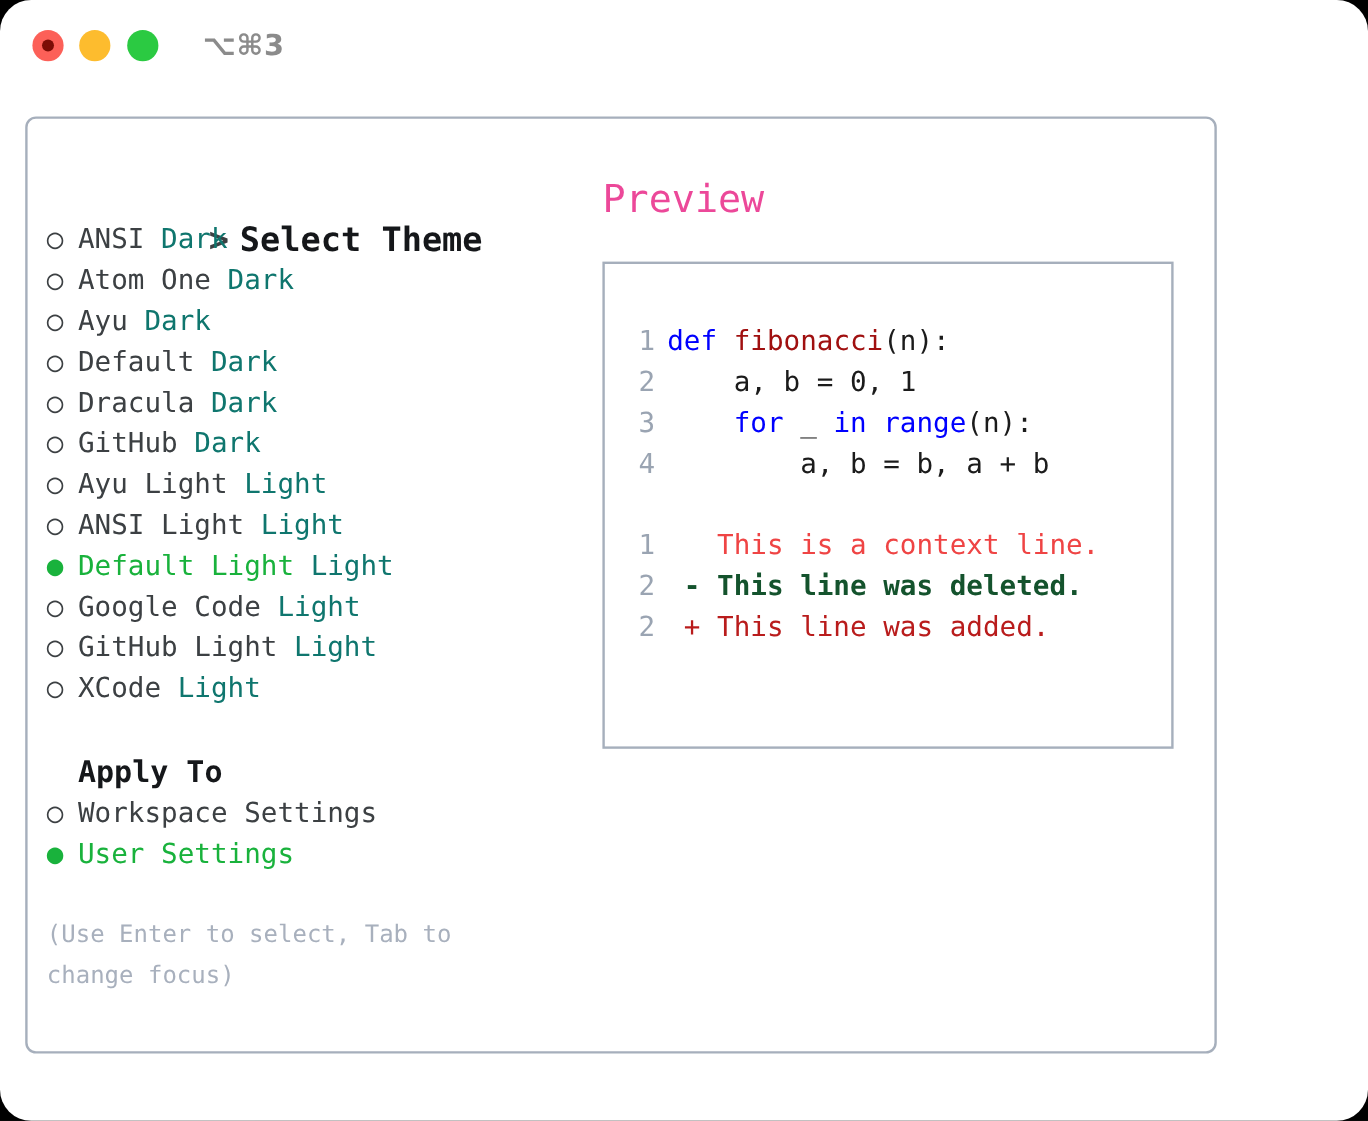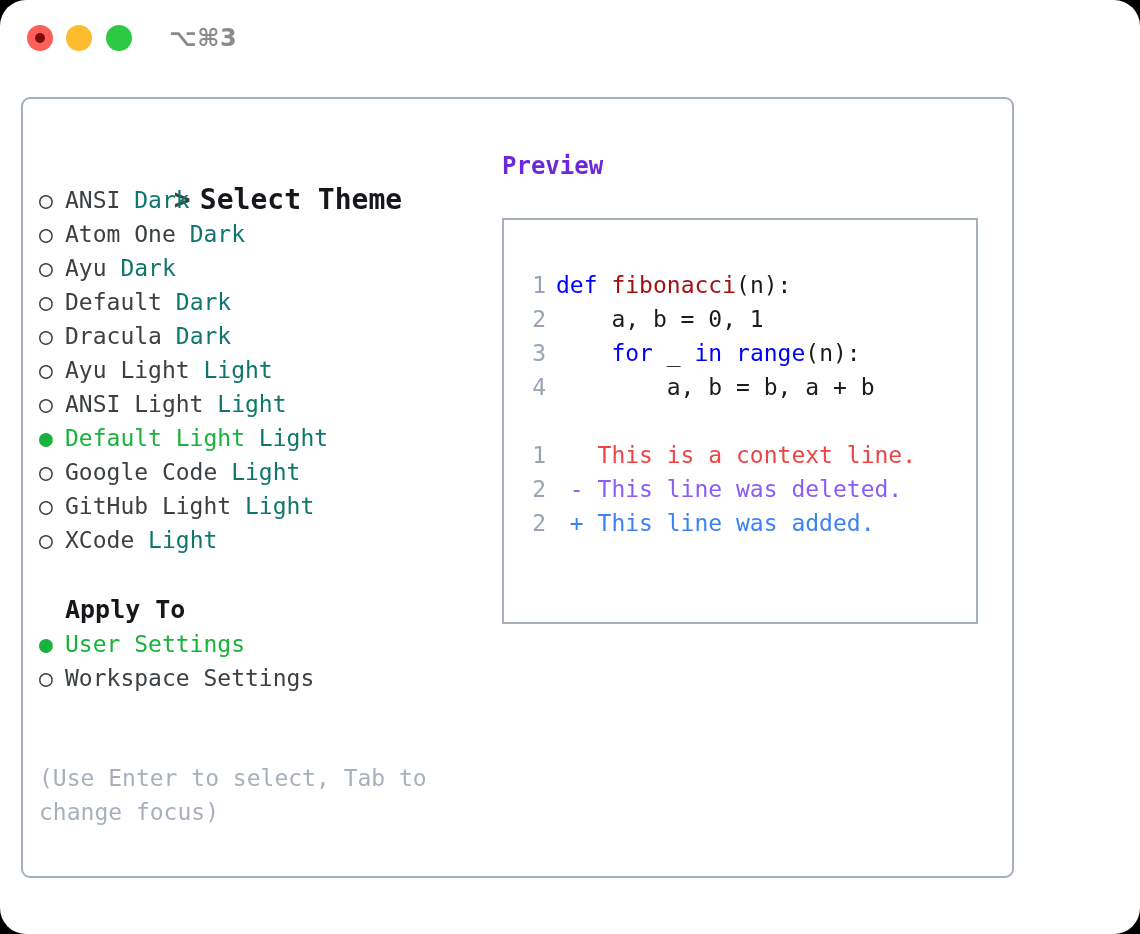--- a/index.html
+++ b/index.html
@@ -112,37 +112,37 @@
     font-size: 25px;
     padding-left: 26px;
   }
   #spacer-apply { height: 36px; }
 
   #hint {
     position: absolute;
     left: 16px;
     top: 662px;
     width: 420px;
-    font-size: 23px;
+    font-size: 20px;
     line-height: 34px;
     color: #a8b0bd;
     white-space: pre-wrap;
   }
 
   
   #right-col {
     position: absolute;
     left: 479px;
     top: 50px;
     width: 490px;
   }
   #preview-title {
-    font-size: 24px;
-    font-weight: 700;
-    color: #6d28d9;
+    font-size: 32px;
+    font-weight: 400;
+    color: #ec4899;
     line-height: 34px;
   }
   #preview-box {
     margin-top: 35px;
     width: 476px;
     height: 406px;
     border: 2px solid #a6afbc;
     box-sizing: border-box;
     background: #ffffff;
     position: relative;
@@ -164,22 +164,22 @@
     width: 28px;
     text-align: right;
     color: #9aa4b2;
     margin-right: 10px;
   }
   .kw   { color: #0000ff; }
   .fn   { color: #a01010; }
   .plain{ color: #1b1b1b; }
   .blank-line { height: 34px; }
   .ctx  { color: #ef4444; }
-  .del  { color: #8b5cf6; }
-  .add  { color: #3b82f6; }
+  .del  { color: #14532d; font-weight: bold; }
+  .add  { color: #b91c1c; }
 </style>
 </head>
 <body>
 
 <div id="window">
 
   <div id="titlebar">
     <div class="traffic" id="tl-close"></div>
     <div id="tl-close-dot"></div>
     <div class="traffic" id="tl-min"></div>
@@ -194,35 +194,36 @@
       <div class="row header-row">
         <span class="marker">&gt;</span><span>Select Theme</span>
       </div>
 
       <div id="theme-rows">
           <div class="row"><span class="marker">○</span><span class="label">ANSI</span><span class="variant"> Dark</span></div>
           <div class="row"><span class="marker">○</span><span class="label">Atom One</span><span class="variant"> Dark</span></div>
           <div class="row"><span class="marker">○</span><span class="label">Ayu</span><span class="variant"> Dark</span></div>
           <div class="row"><span class="marker">○</span><span class="label">Default</span><span class="variant"> Dark</span></div>
           <div class="row"><span class="marker">○</span><span class="label">Dracula</span><span class="variant"> Dark</span></div>
+          <div class="row"><span class="marker">○</span><span class="label">GitHub</span><span class="variant"> Dark</span></div>
           <div class="row"><span class="marker">○</span><span class="label">Ayu Light</span><span class="variant"> Light</span></div>
           <div class="row"><span class="marker">○</span><span class="label">ANSI Light</span><span class="variant"> Light</span></div>
           <div class="row selected"><span class="marker">●</span><span class="label">Default Light</span><span class="variant"> Light</span></div>
           <div class="row"><span class="marker">○</span><span class="label">Google Code</span><span class="variant"> Light</span></div>
           <div class="row"><span class="marker">○</span><span class="label">GitHub Light</span><span class="variant"> Light</span></div>
           <div class="row"><span class="marker">○</span><span class="label">XCode</span><span class="variant"> Light</span></div>
         </div>
 
       <div id="spacer-apply"></div>
 
       <div class="row section-title">Apply To</div>
 
       <div id="apply-rows">
+          <div class="row"><span class="marker">○</span><span class="label">Workspace Settings</span></div>
           <div class="row selected"><span class="marker">●</span><span class="label">User Settings</span></div>
-          <div class="row"><span class="marker">○</span><span class="label">Workspace Settings</span></div>
         </div>
     </div>
 
     <div id="hint">(Use Enter to select, Tab to change focus)</div>
 
     <div id="right-col">
       <div id="preview-title">Preview</div>
       <div id="preview-box">
         <div id="code-area">
             <div class="code-line"><span class="lineno">1</span><span class="kw">def</span><span class="plain"> </span><span class="fn">fibonacci</span><span class="plain">(n):</span></div>

